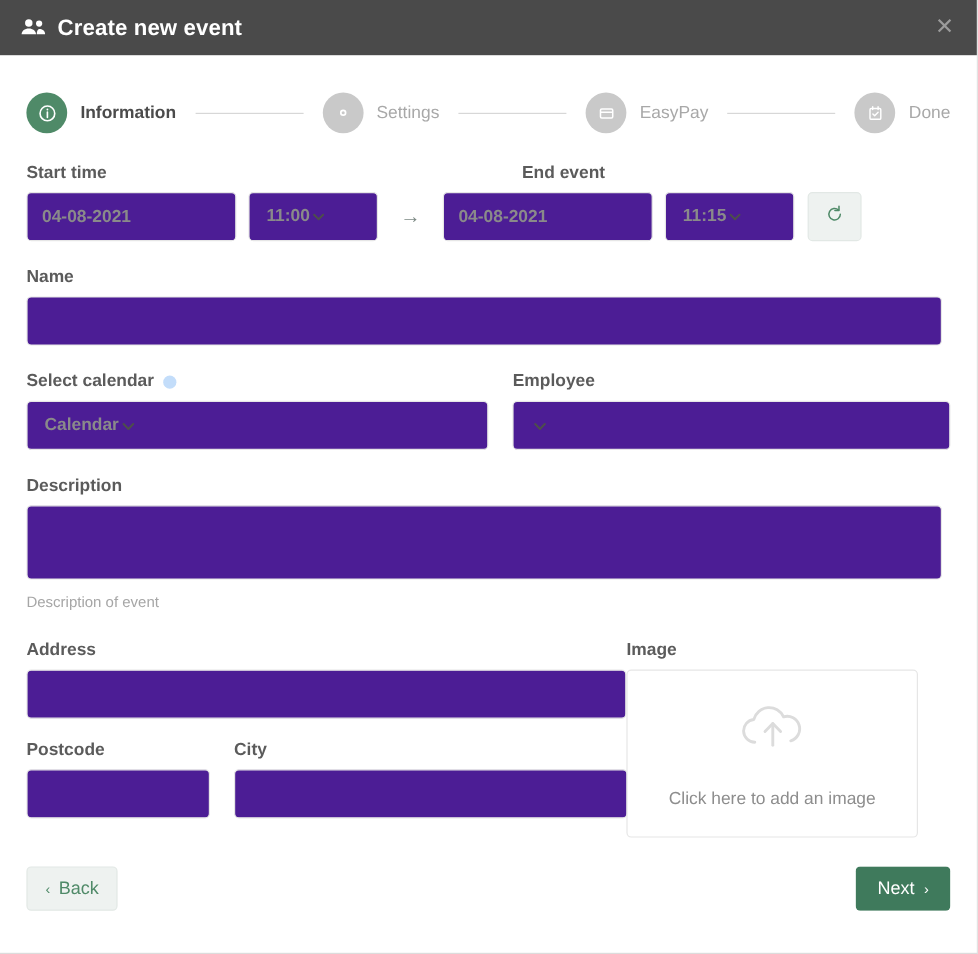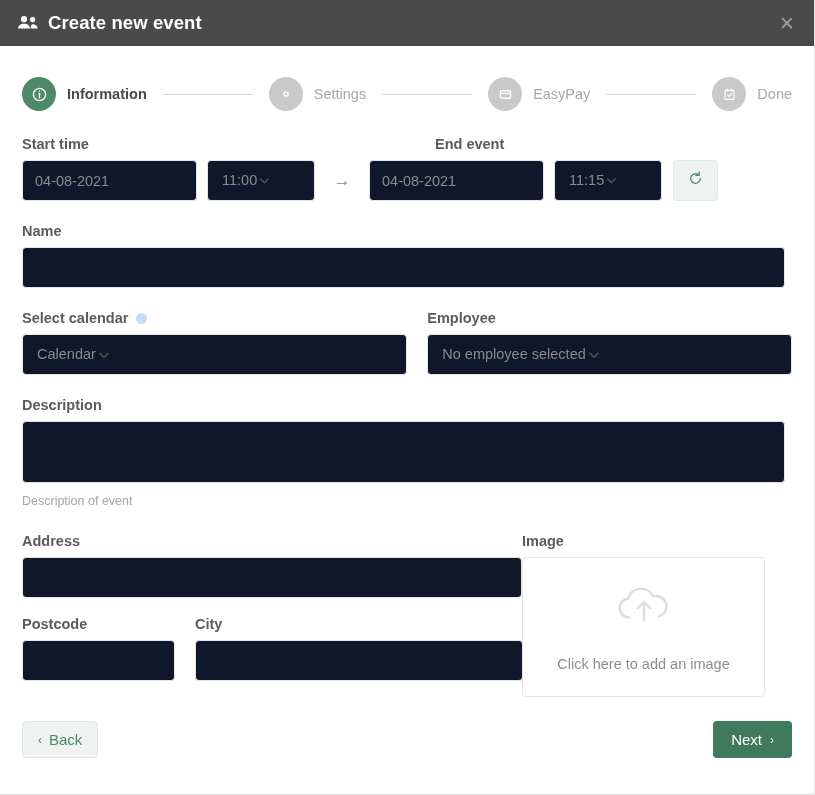--- a/index.html
+++ b/index.html
@@ -113,29 +113,30 @@
     width: 11px; height: 11px;
     border-radius: 50%;
     background: #c3ddfa;
     margin-left: 8px;
     display: inline-block;
   }
   .row { display: flex; }
   .input, .select, .textarea {
     border: 1px solid #e6e6e6;
     border-radius: 4px;
-    background: #0f172a;
+    background: #4c1d95;
     font-size: 14.5px;
     color: #8a8a8a;
     font-family: "Liberation Sans", sans-serif;
     padding: 0 12px;
     height: 41px;
     line-height: 39px;
     outline: none;
     width: 100%;
+    font-weight: bold;
   }
   .textarea {
     height: 62px;
     line-height: normal;
     padding: 10px 12px;
     resize: none;
   }
   .select {
     display: flex;
     align-items: center;
@@ -365,21 +366,20 @@
           <span class="chev">
             <svg width="16" height="16" viewBox="0 0 20 20" fill="none" stroke="currentColor" stroke-width="2.2" stroke-linecap="round" stroke-linejoin="round">
                 <polyline points="5,8 10,13 15,8"></polyline>
               </svg>
           </span>
         </div>
       </div>
       <div class="col-right">
         <div class="field-label">Employee</div>
         <div class="select">
-          <span class="sel-val">No employee selected</span>
           <span class="chev">
             <svg width="16" height="16" viewBox="0 0 20 20" fill="none" stroke="currentColor" stroke-width="2.2" stroke-linecap="round" stroke-linejoin="round">
                 <polyline points="5,8 10,13 15,8"></polyline>
               </svg>
           </span>
         </div>
       </div>
     </div>
 
     <div class="mt-22">

